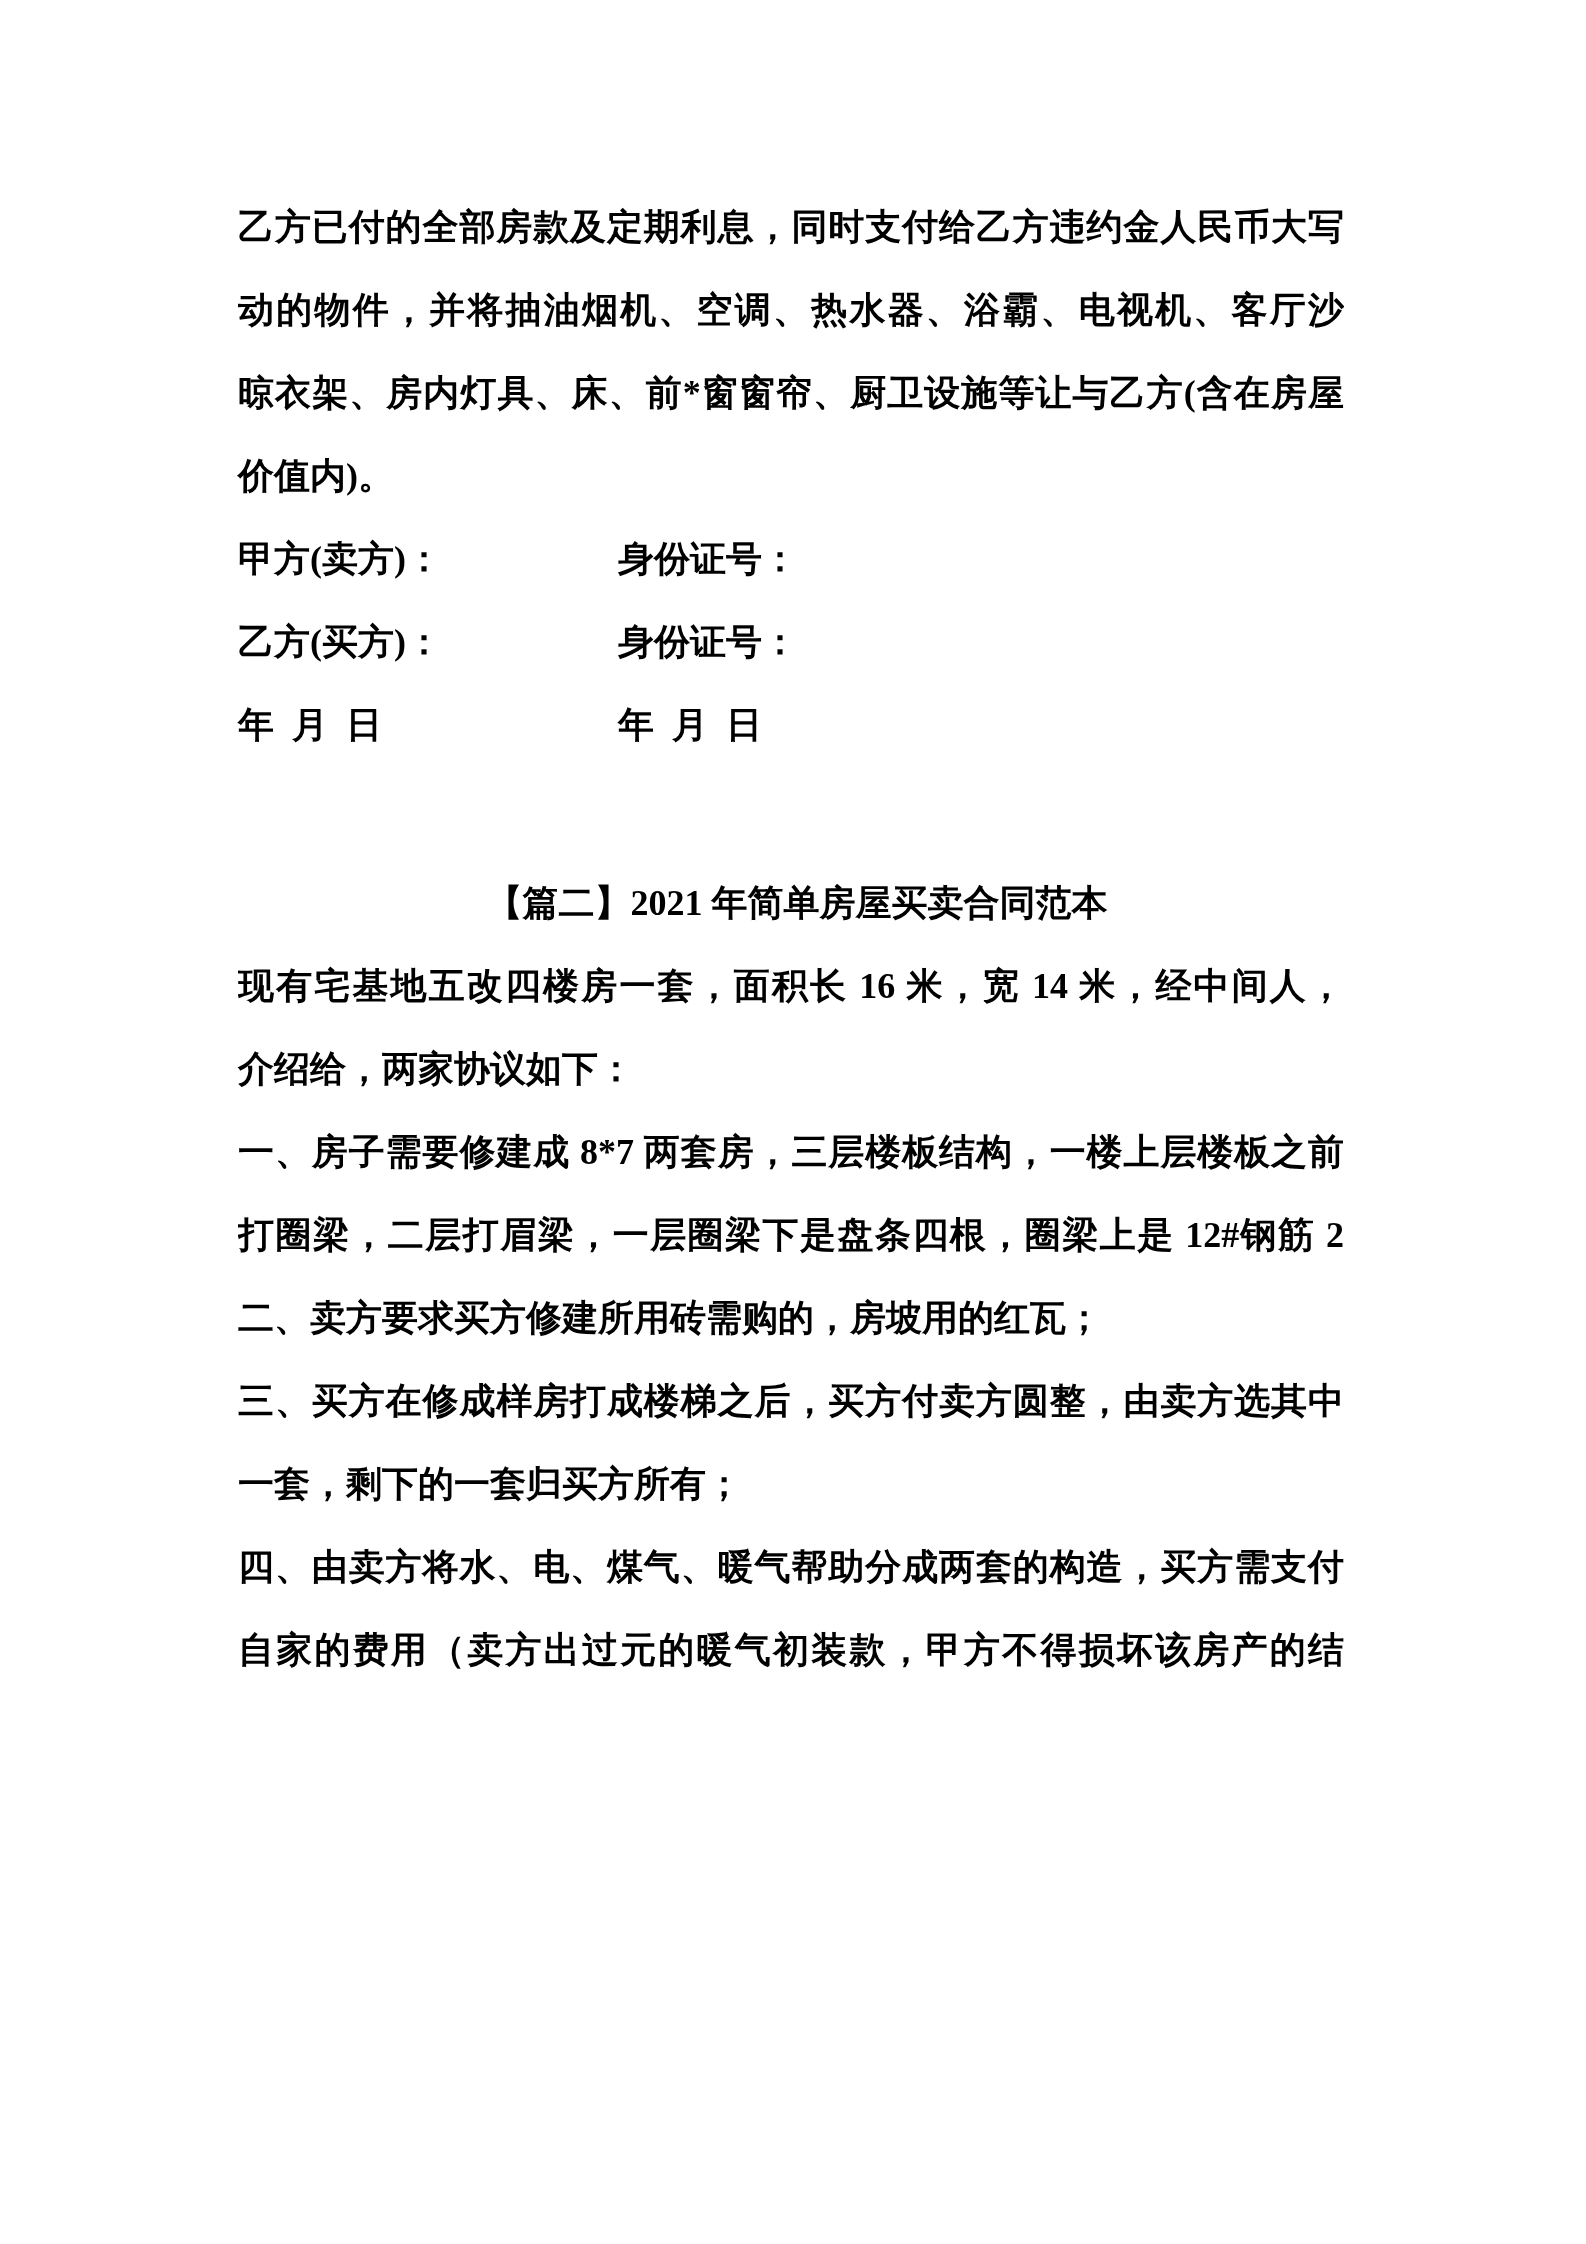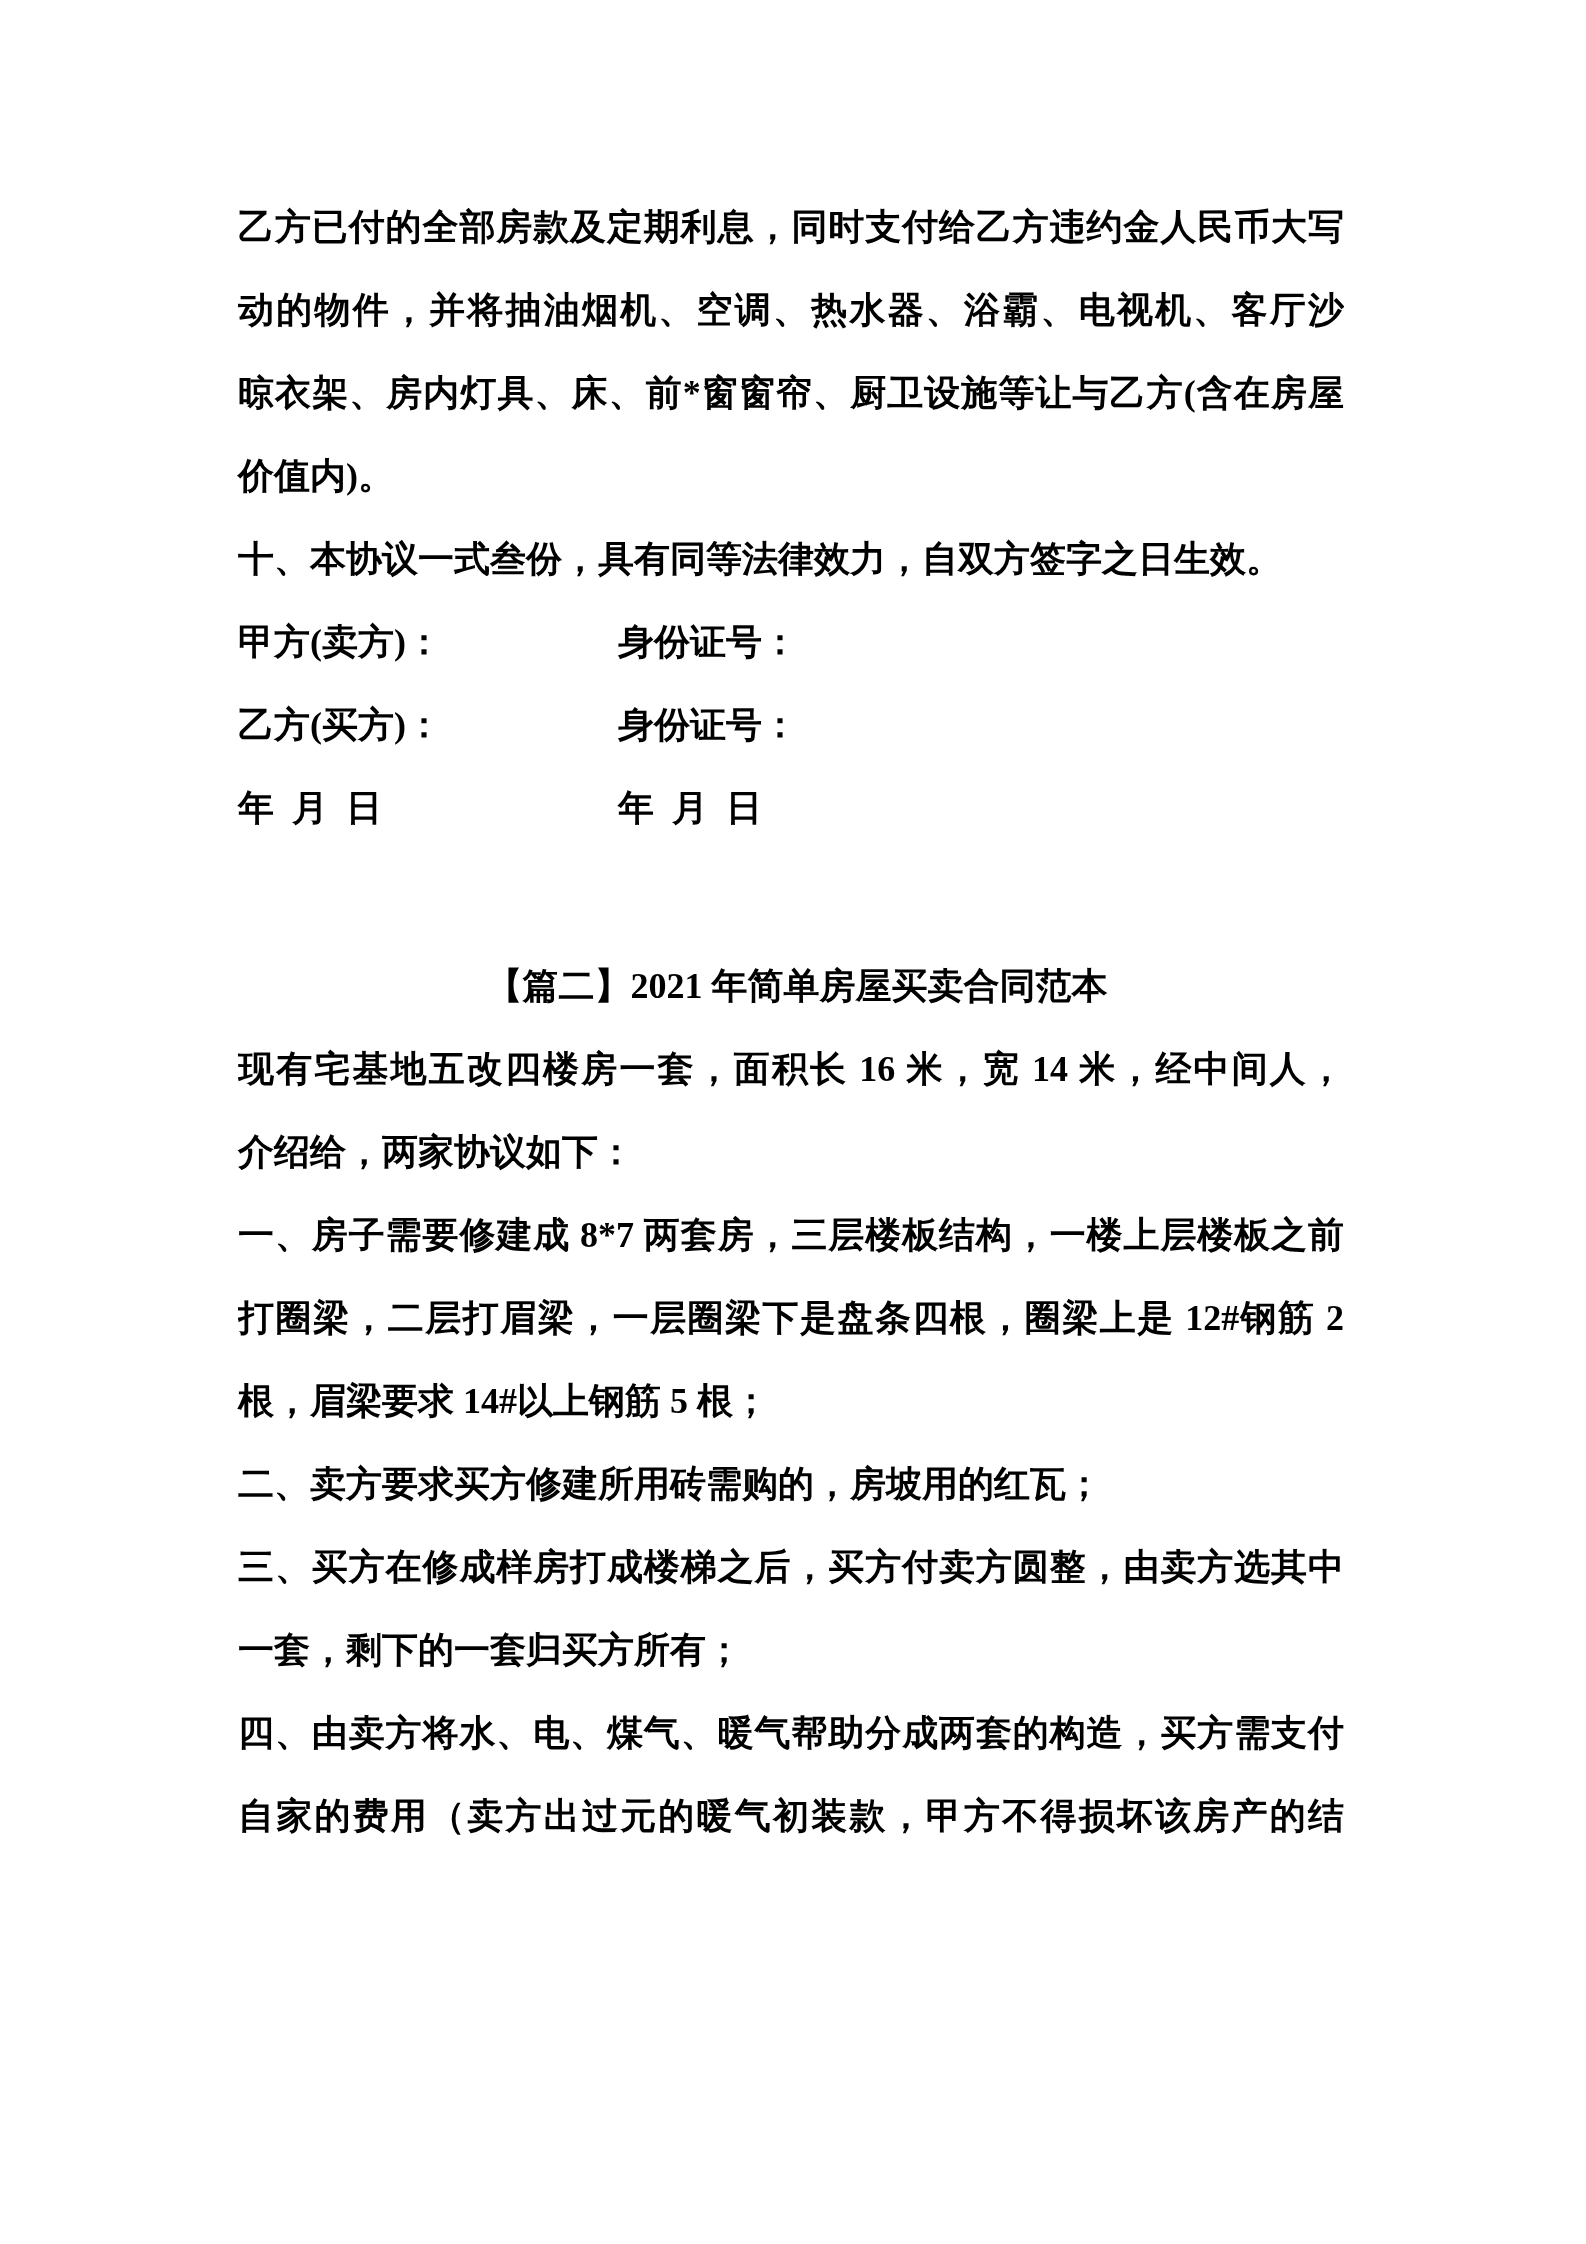--- a/index.html
+++ b/index.html
@@ -57,34 +57,32 @@
 </head>
 <body style="background: rgb(255, 255, 255); color: rgb(0, 0, 0);">
 
 <div class="doc">
   <div class="section section-1">
     <div class="lines">
         <div class="line j">乙方已付的全部房款及定期利息，同时支付给乙方违约金人民币大写</div>
         <div class="line j">动的物件，并将抽油烟机、空调、热水器、浴霸、电视机、客厅沙发、</div>
         <div class="line j">晾衣架、房内灯具、床、前*窗窗帘、厨卫设施等让与乙方(含在房屋</div>
         <div class="line">价值内)。</div>
-        <div class="line">十、本协议一式叁份，具有同等法律效力，自双方签字之日生效。</div>
         <div class="line cols"><span class="col c0">甲方(卖方)：</span><span class="col c1">身份证号：</span></div>
         <div class="line cols"><span class="col c0">乙方(买方)：</span><span class="col c1">身份证号：</span></div>
         <div class="line cols"><span class="col c0">年  月  日</span><span class="col c1">年  月  日</span></div>
       </div>
   </div>
   <div class="section section-2">
     <div class="line heading">【篇二】2021 年简单房屋买卖合同范本</div>
     <div class="lines">
         <div class="line j">现有宅基地五改四楼房一套，面积长 16 米，宽 14 米，经中间人，</div>
         <div class="line">介绍给，两家协议如下：</div>
         <div class="line j">一、房子需要修建成 8*7 两套房，三层楼板结构，一楼上层楼板之前</div>
         <div class="line j">打圈梁，二层打眉梁，一层圈梁下是盘条四根，圈梁上是 12#钢筋 2</div>
-        <div class="line">根，眉梁要求 14#以上钢筋 5 根；</div>
         <div class="line">二、卖方要求买方修建所用砖需购的，房坡用的红瓦；</div>
         <div class="line j">三、买方在修成样房打成楼梯之后，买方付卖方圆整，由卖方选其中</div>
         <div class="line">一套，剩下的一套归买方所有；</div>
         <div class="line j">四、由卖方将水、电、煤气、暖气帮助分成两套的构造，买方需支付</div>
         <div class="line j">自家的费用（卖方出过元的暖气初装款，甲方不得损坏该房产的结构，</div>
       </div>
   </div>
 </div>
 
 </body></html>

